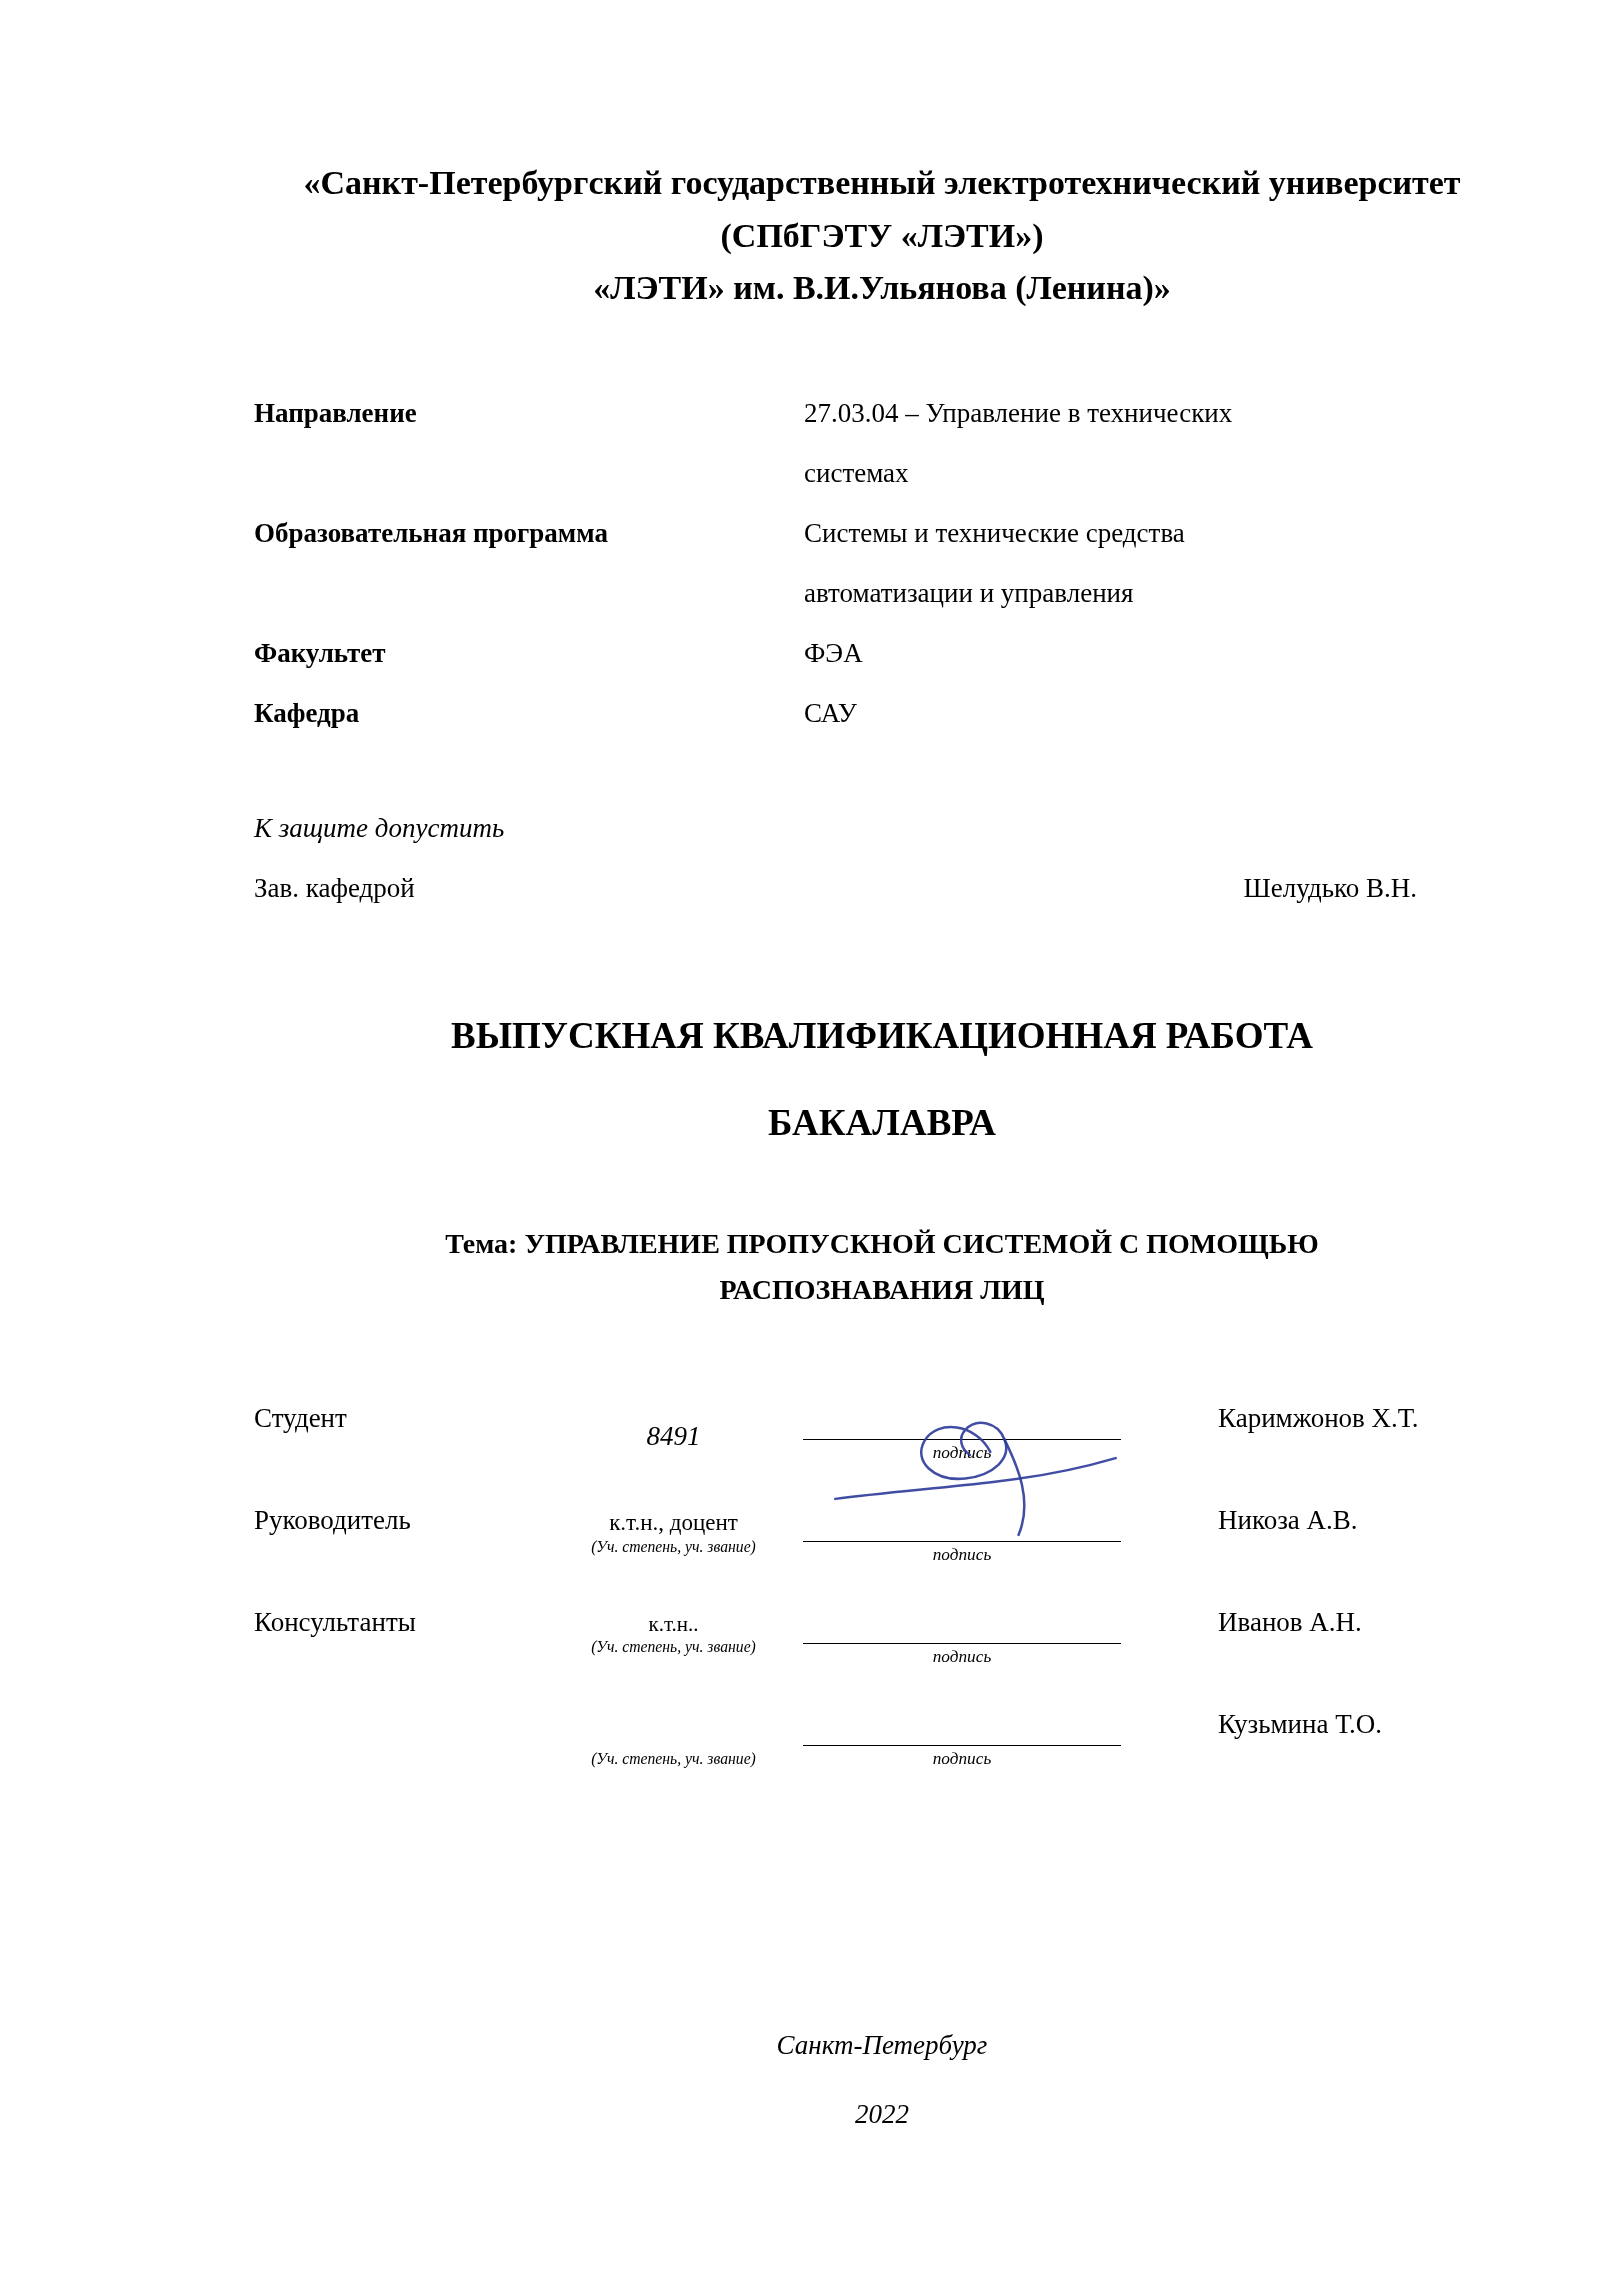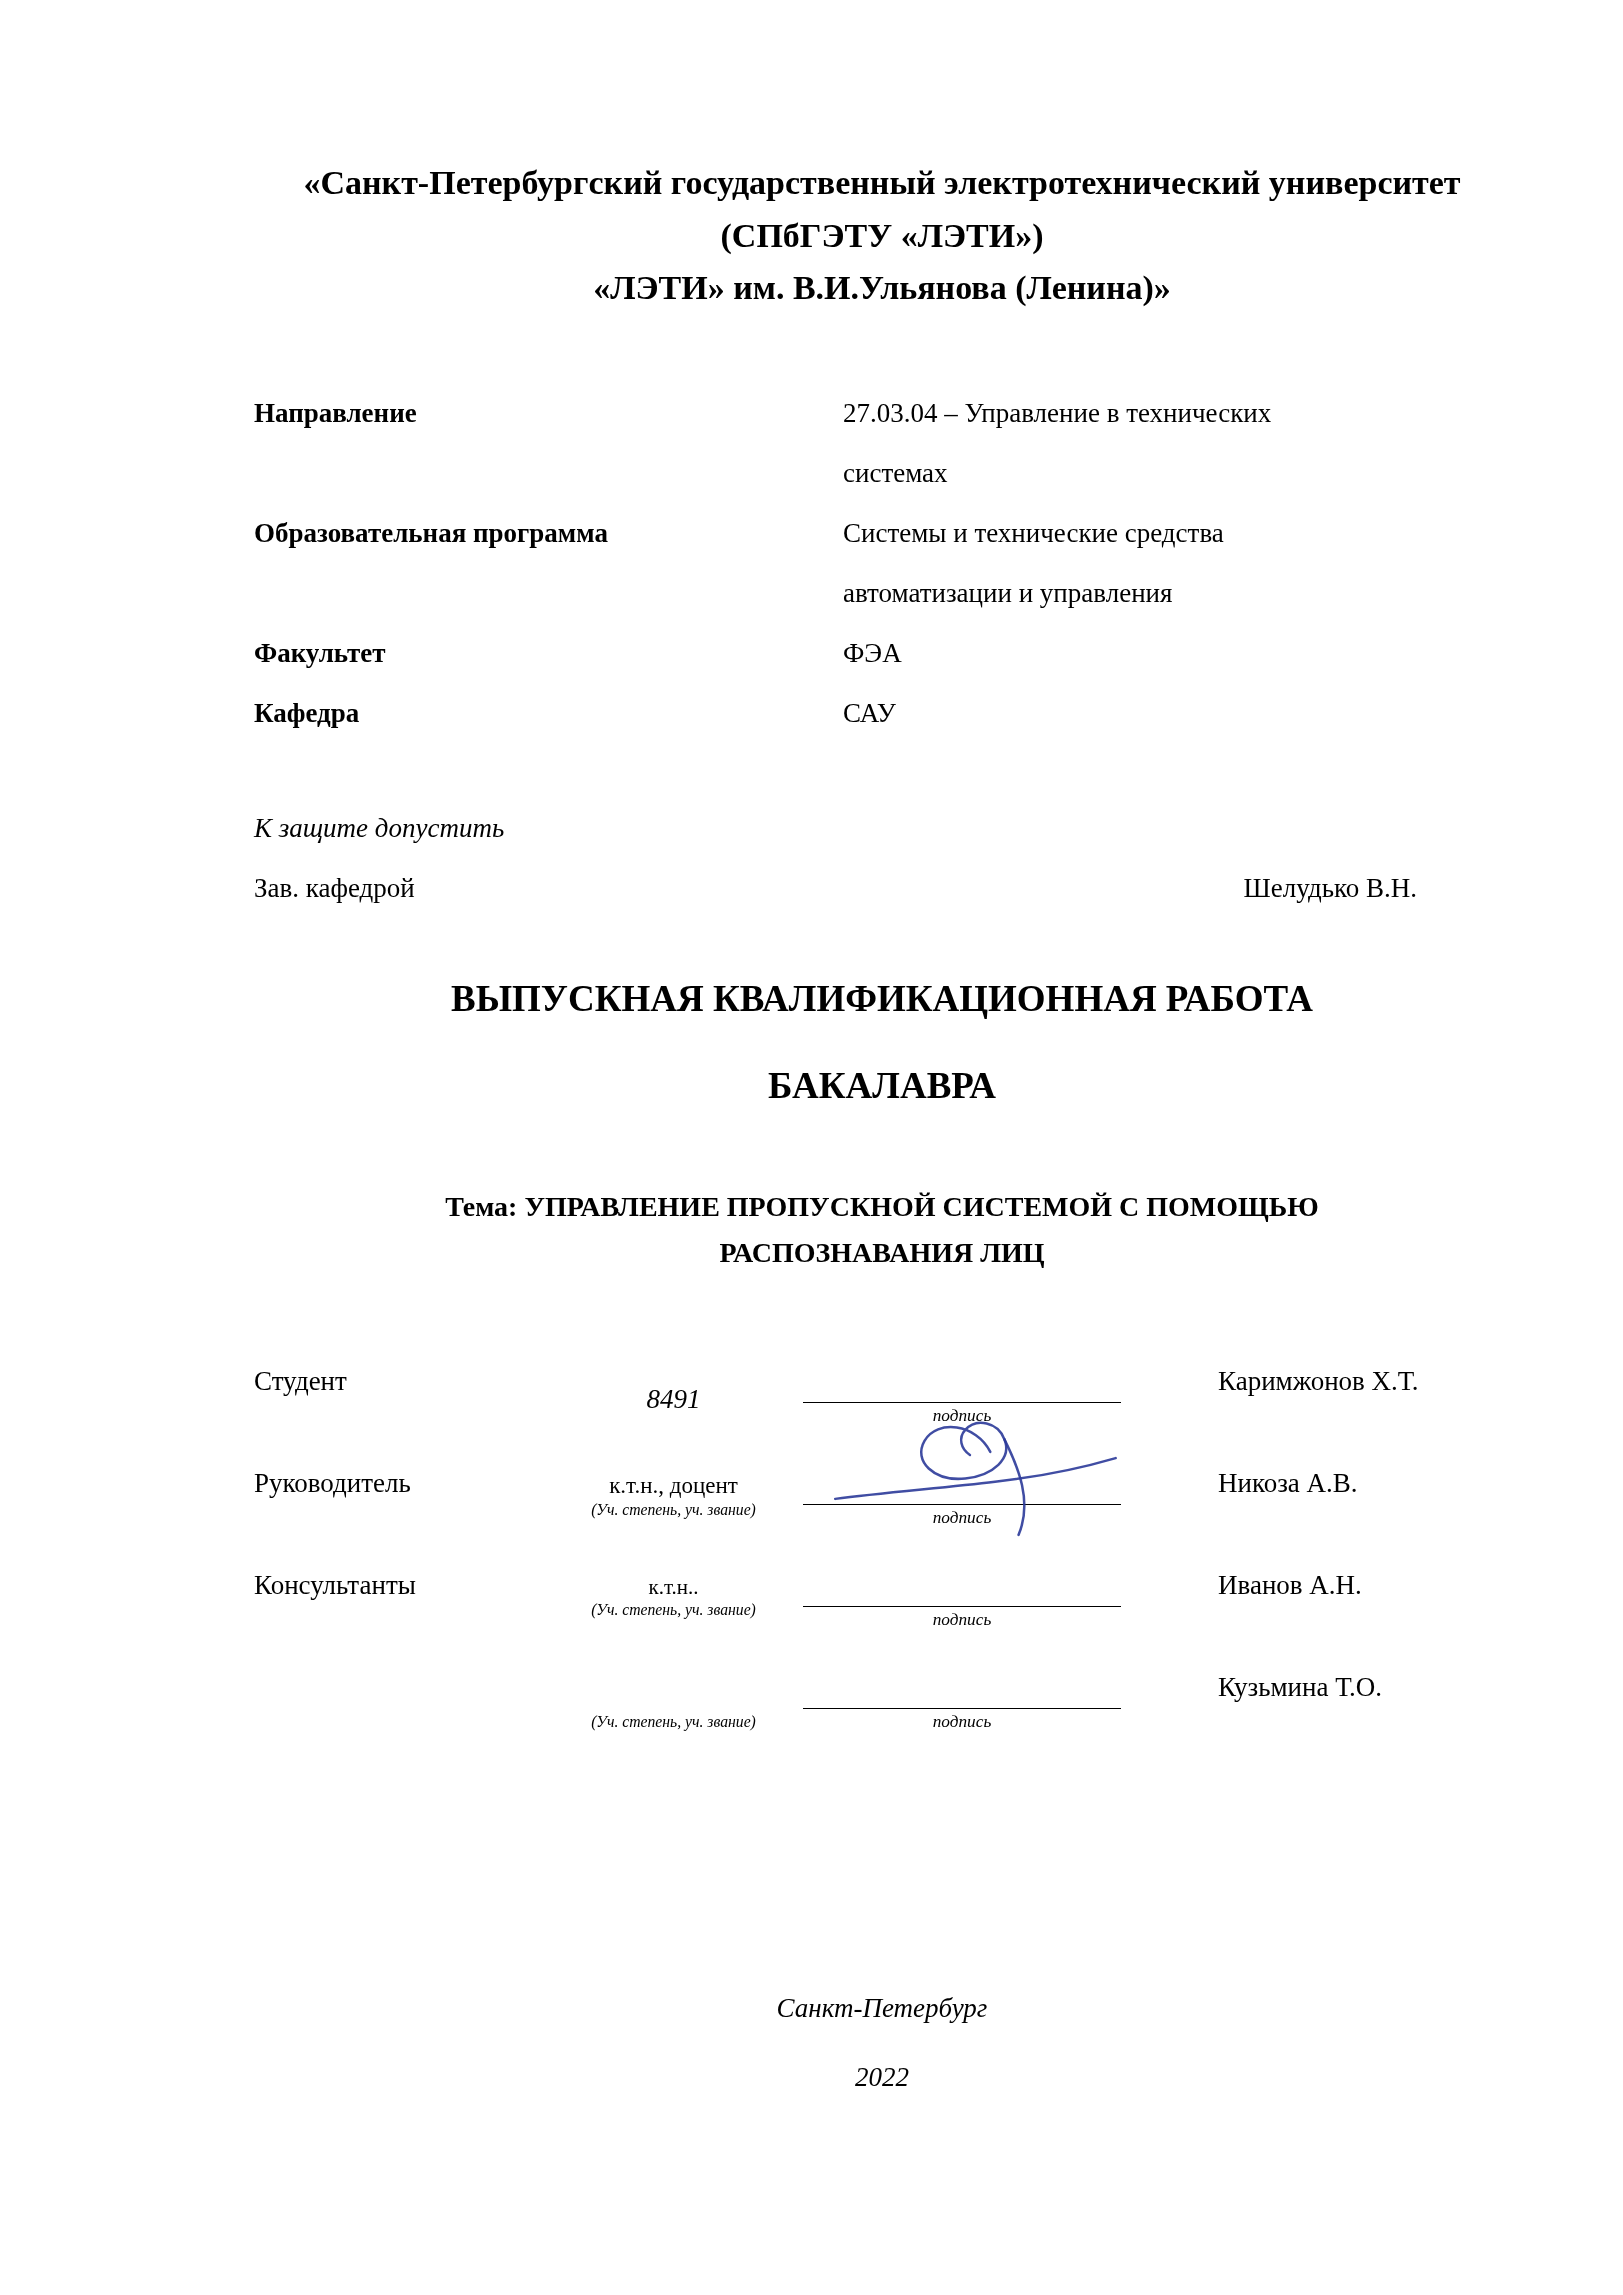--- a/index.html
+++ b/index.html
@@ -24,27 +24,27 @@
     margin-top: 157px;
     text-align: center;
     font-weight: bold;
     font-size: 34px;
     line-height: 1.55;
   }
   
   .info { margin-top: 68px; font-size: 27px; }
   .info-row { display: grid; grid-template-columns: 550px 1fr; line-height: 60px; }
   .info-label { font-weight: bold; }
-  .info-value { white-space: pre-line; margin-left: 39px; }
+  .info-value { white-space: pre-line; }
   
   .approval { margin-top: 55px; font-size: 27px; line-height: 60px; }
   .approval-line1 { font-style: italic; }
   .approval-line2 { display: flex; justify-content: space-between; padding-right: 93px; }
   
-  .main-title { margin-top: 59px; text-align: center; font-weight: bold; font-size: 37px; }
+  .main-title { margin-top: 96px; text-align: center; font-weight: bold; font-size: 37px; }
   .main-title .line2 { margin-top: 44px; }
   
   .tema {
     margin-top: 77px;
     text-align: center;
     font-weight: bold;
     font-size: 28px;
     line-height: 1.65;
   }
   .tema .tema-text { white-space: pre-line; }

